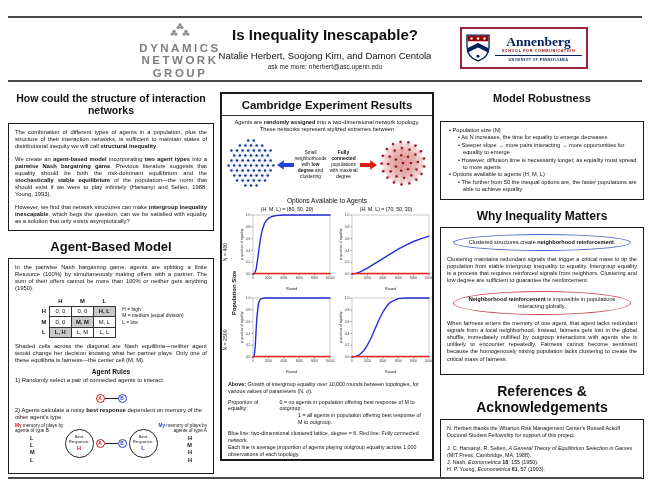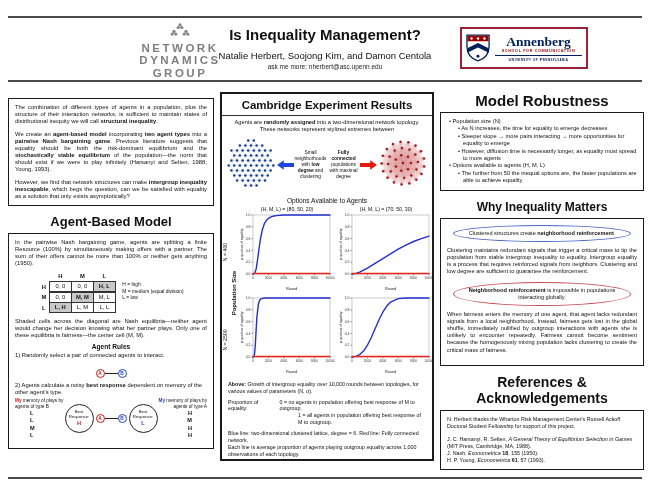--- a/index.html
+++ b/index.html
@@ -78,21 +78,21 @@
   .chgrid{display:grid;grid-template-columns:1fr 1fr;column-gap:3px}
   .chcell{text-align:center}
   .chtitle{font-size:5.2px;margin:1px 0 0}
   .captions{padding:3px 6px 2px;font-size:5.3px;line-height:1.3;text-align:left}
   .cap-above{margin-bottom:4px}
   .cap-ind{padding-left:70px}
   .cap-prop{display:flex;gap:4px}
   .cap-block2{margin-top:4px}
 
   
-  .r-head{font-size:15px;font-weight:bold;text-align:center;margin-bottom:3px}
+  .r-head{font-size:11px;font-weight:bold;text-align:center;margin-bottom:17px}
   .r-head2{font-size:12px;font-weight:bold;text-align:center;margin:9px 0 4px}
   .r-head3{font-size:14px;font-weight:bold;text-align:center;line-height:1.12;margin:9px 0 4px}
   .bullets{font-size:5.7px;line-height:1.3}
   .b1{padding-left:7px;text-indent:-5px}
   .b2{padding-left:16px;text-indent:-5px}
   .oval{border-radius:50%;padding:4px 12px;text-align:center;font-size:5.6px;line-height:1.25;margin:1px 6px 5px}
   .oval.blue{border:1.4px solid #4a66c8}
   .oval.red{border:1.4px solid #c94a55}
   .wcm p{font-size:5.65px;line-height:1.28;text-align:justify;margin-bottom:6px}
   .refs{font-size:5.35px;line-height:1.3}
@@ -112,28 +112,28 @@
           <circle cx="12.8" cy="5.6" r="1.7"></circle>
         <circle cx="5" cy="9.5" r="1.7"></circle>
           <circle cx="3.2" cy="12.1" r="1.7"></circle>
           <circle cx="6.8" cy="12.1" r="1.7"></circle>
         <circle cx="17" cy="9.5" r="1.7"></circle>
           <circle cx="15.2" cy="12.1" r="1.7"></circle>
           <circle cx="18.8" cy="12.1" r="1.7"></circle>
       </g>
     </svg>
     <div class="ndg-lines">
+      <div>DYNAMICS</div>
       <div>NETWORK</div>
-      <div>DYNAMICS</div>
       <div>GROUP</div>
     </div>
   </div>
 
   <div class="titleblock">
-    <div class="p-title">Is Inequality Management?</div>
+    <div class="p-title">Is Inequality Inescapable?</div>
     <div class="p-authors">Natalie Herbert, Soojong Kim, and Damon Centola</div>
     <div class="p-contact">ask me more: nherbert@asc.upenn.edu</div>
   </div>
 
   <div class="annenberg">
     <svg width="24" height="30" viewBox="0 0 26 30">
       <path d="M1 1 h24 v12 c0 9 -6 14 -12 16 c-6 -2 -12 -7 -12 -16 z" fill="#ffffff" stroke="#011f5b" stroke-width="1.4"></path>
       <rect x="1.7" y="1.7" width="22.6" height="6" fill="#990000"></rect>
       <circle cx="6" cy="4.7" r="1.3" fill="#fff"></circle>
         <circle cx="13" cy="4.7" r="1.3" fill="#fff"></circle>
@@ -145,20 +145,21 @@
       <div class="ann-name">Annenberg</div>
       <div class="ann-school">SCHOOL FOR COMMUNICATION</div>
       <div class="ann-univ">University of Pennsylvania</div>
     </div>
   </div>
 
   <div class="hrule mid"></div>
 
   <div class="col col-left">
     <div class="q-head">
+      <div>How could the structure of interaction networks</div>
     </div>
 
     <div class="box small">
       <p><span>The combination of different types of agents in a population, plus the structure of their interaction networks, is sufficient to maintain states of distributional inequity we will call </span><span class="bseg">structural inequality</span><span>.</span></p>
       <p><span>We create an </span><span class="bseg">agent-based model</span><span> incorporating </span><span class="bseg">two agent types</span><span> into a </span><span class="bseg">pairwise Nash bargaining game</span><span>. Previous literature suggests that equality should be both the risk-dominant equilibrium and the </span><span class="bseg">stochastically stable equilibrium</span><span> of the population—the norm that should exist if we were to play infinitely (Harsanyi and Selten, 1988; Young, 1993).</span></p>
       <p><span>However, we find that network structures can make </span><span class="bseg">intergroup inequality inescapable</span><span>, which begs the question, can we be satisfied with equality as a solution that only exists asymptotically?</span></p>
     </div>
 
     <div class="abm-head">Agent-Based Model</div>
 

